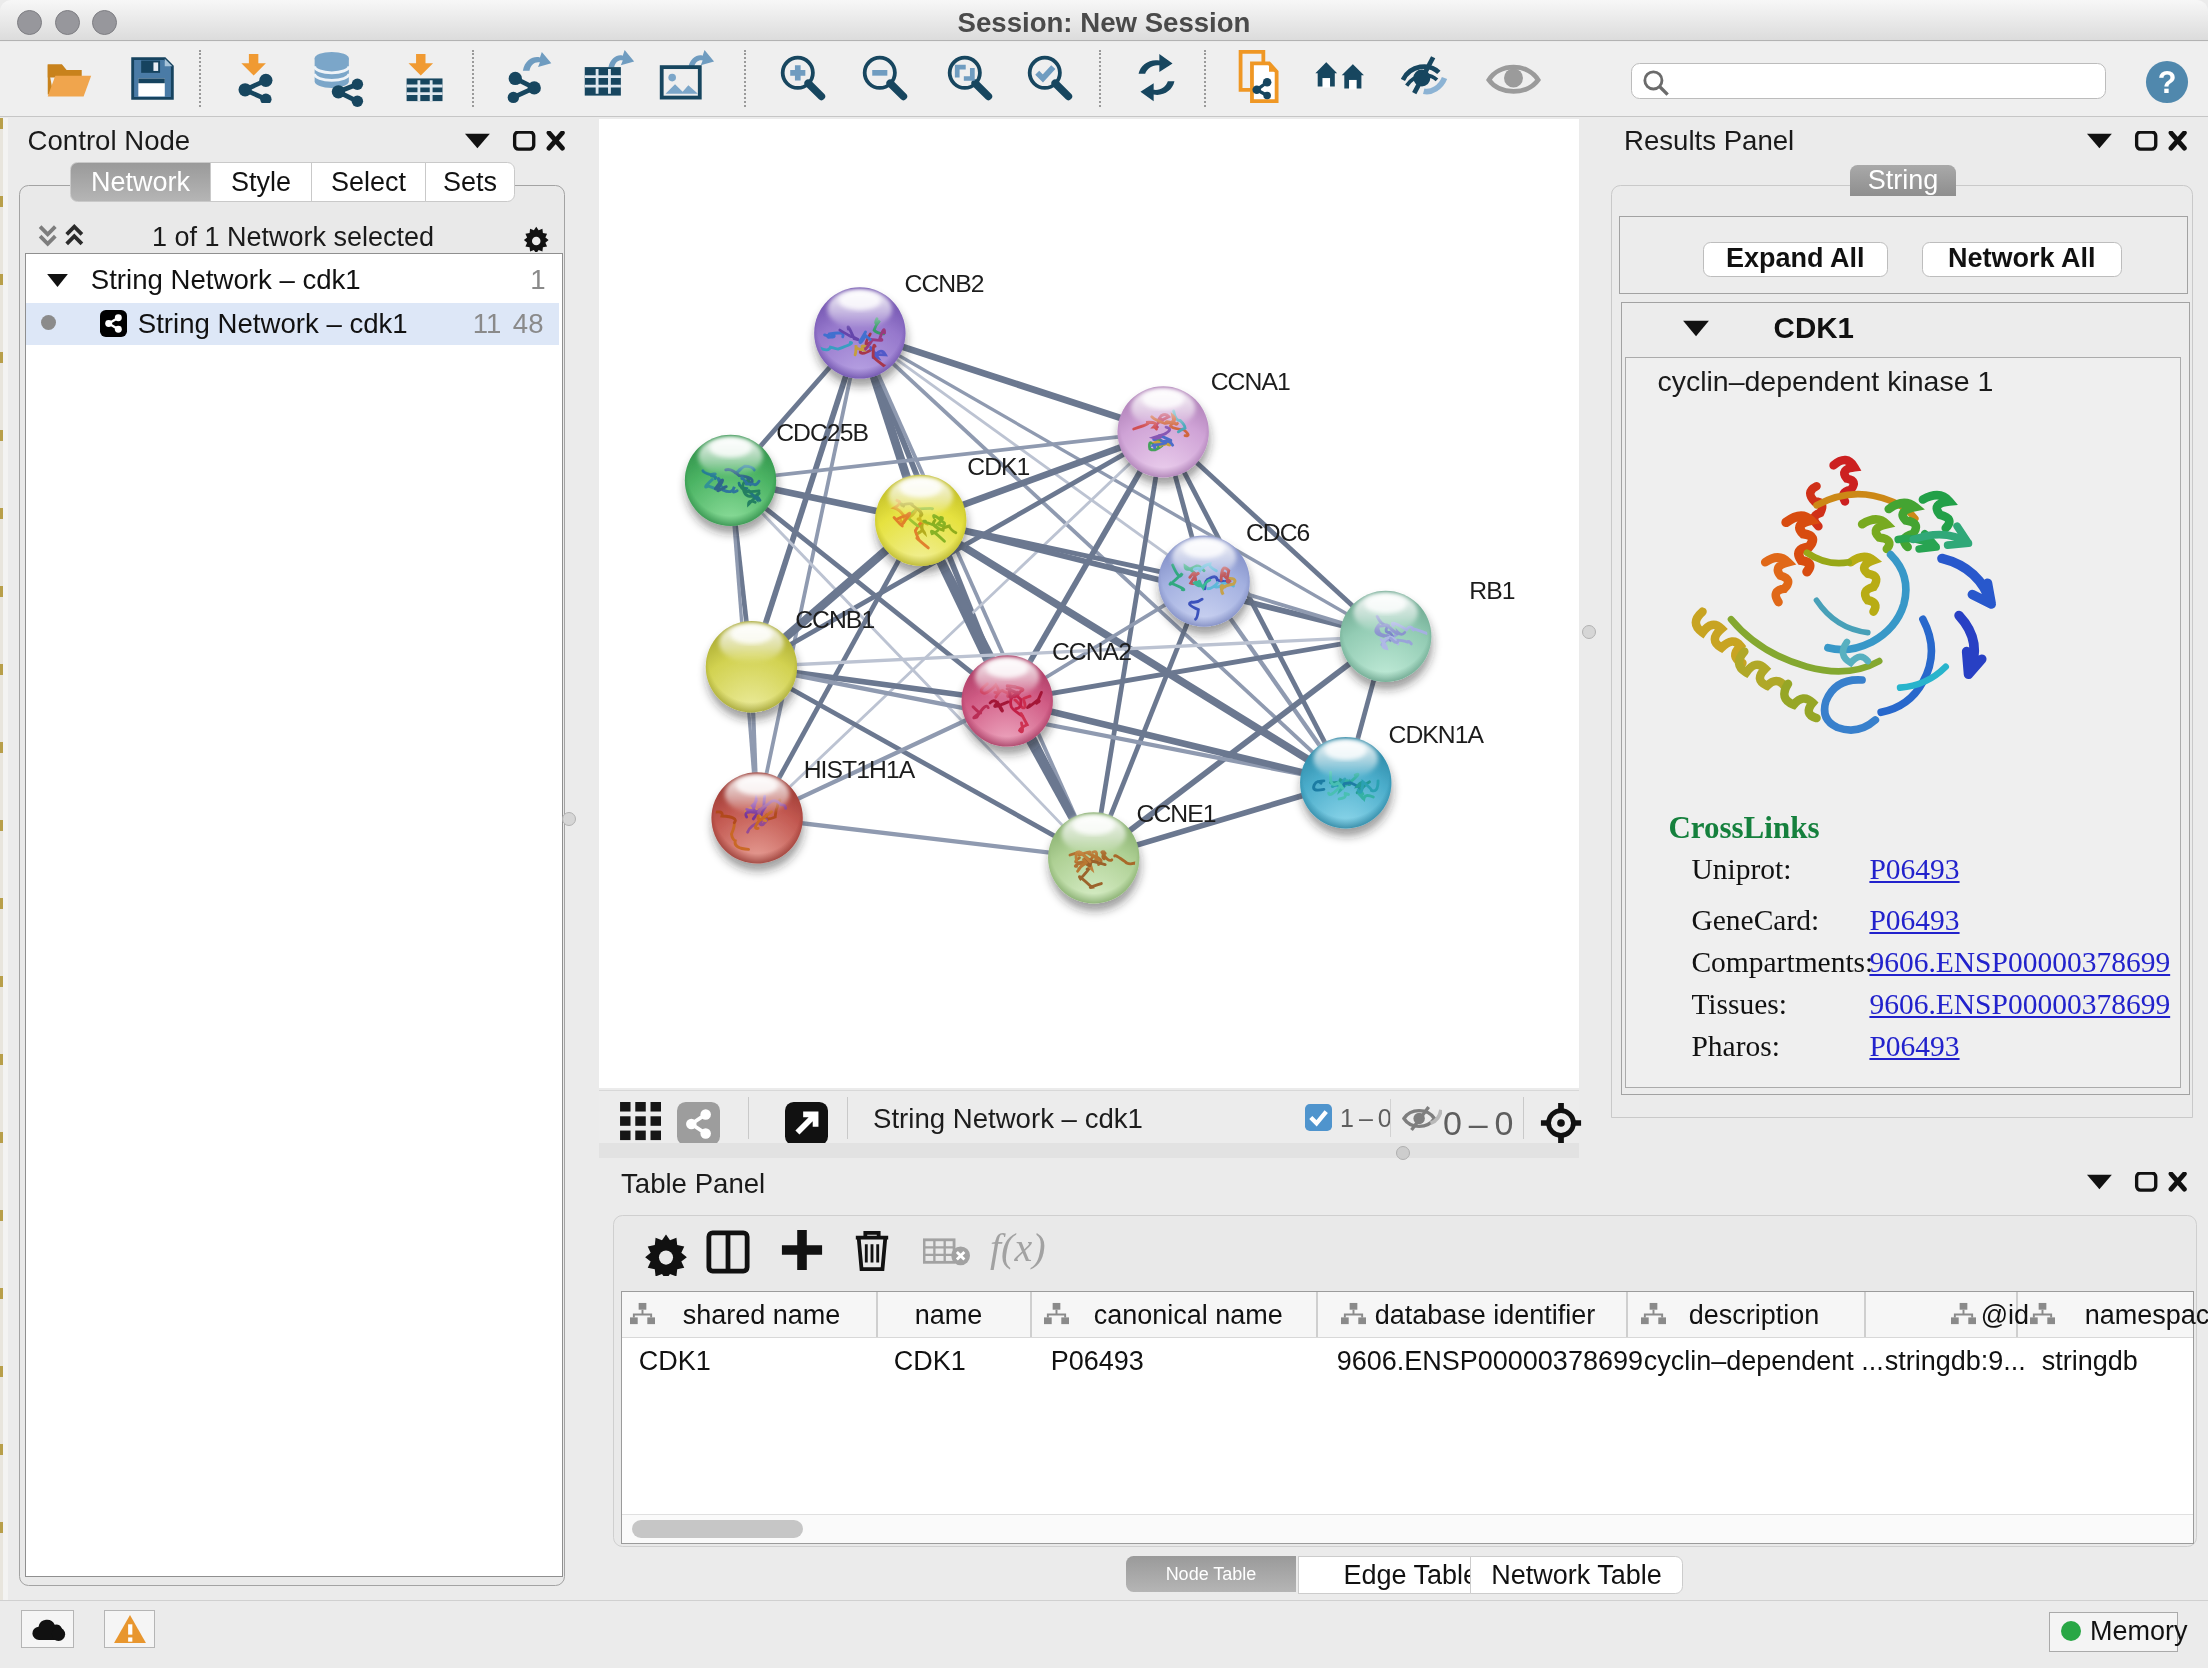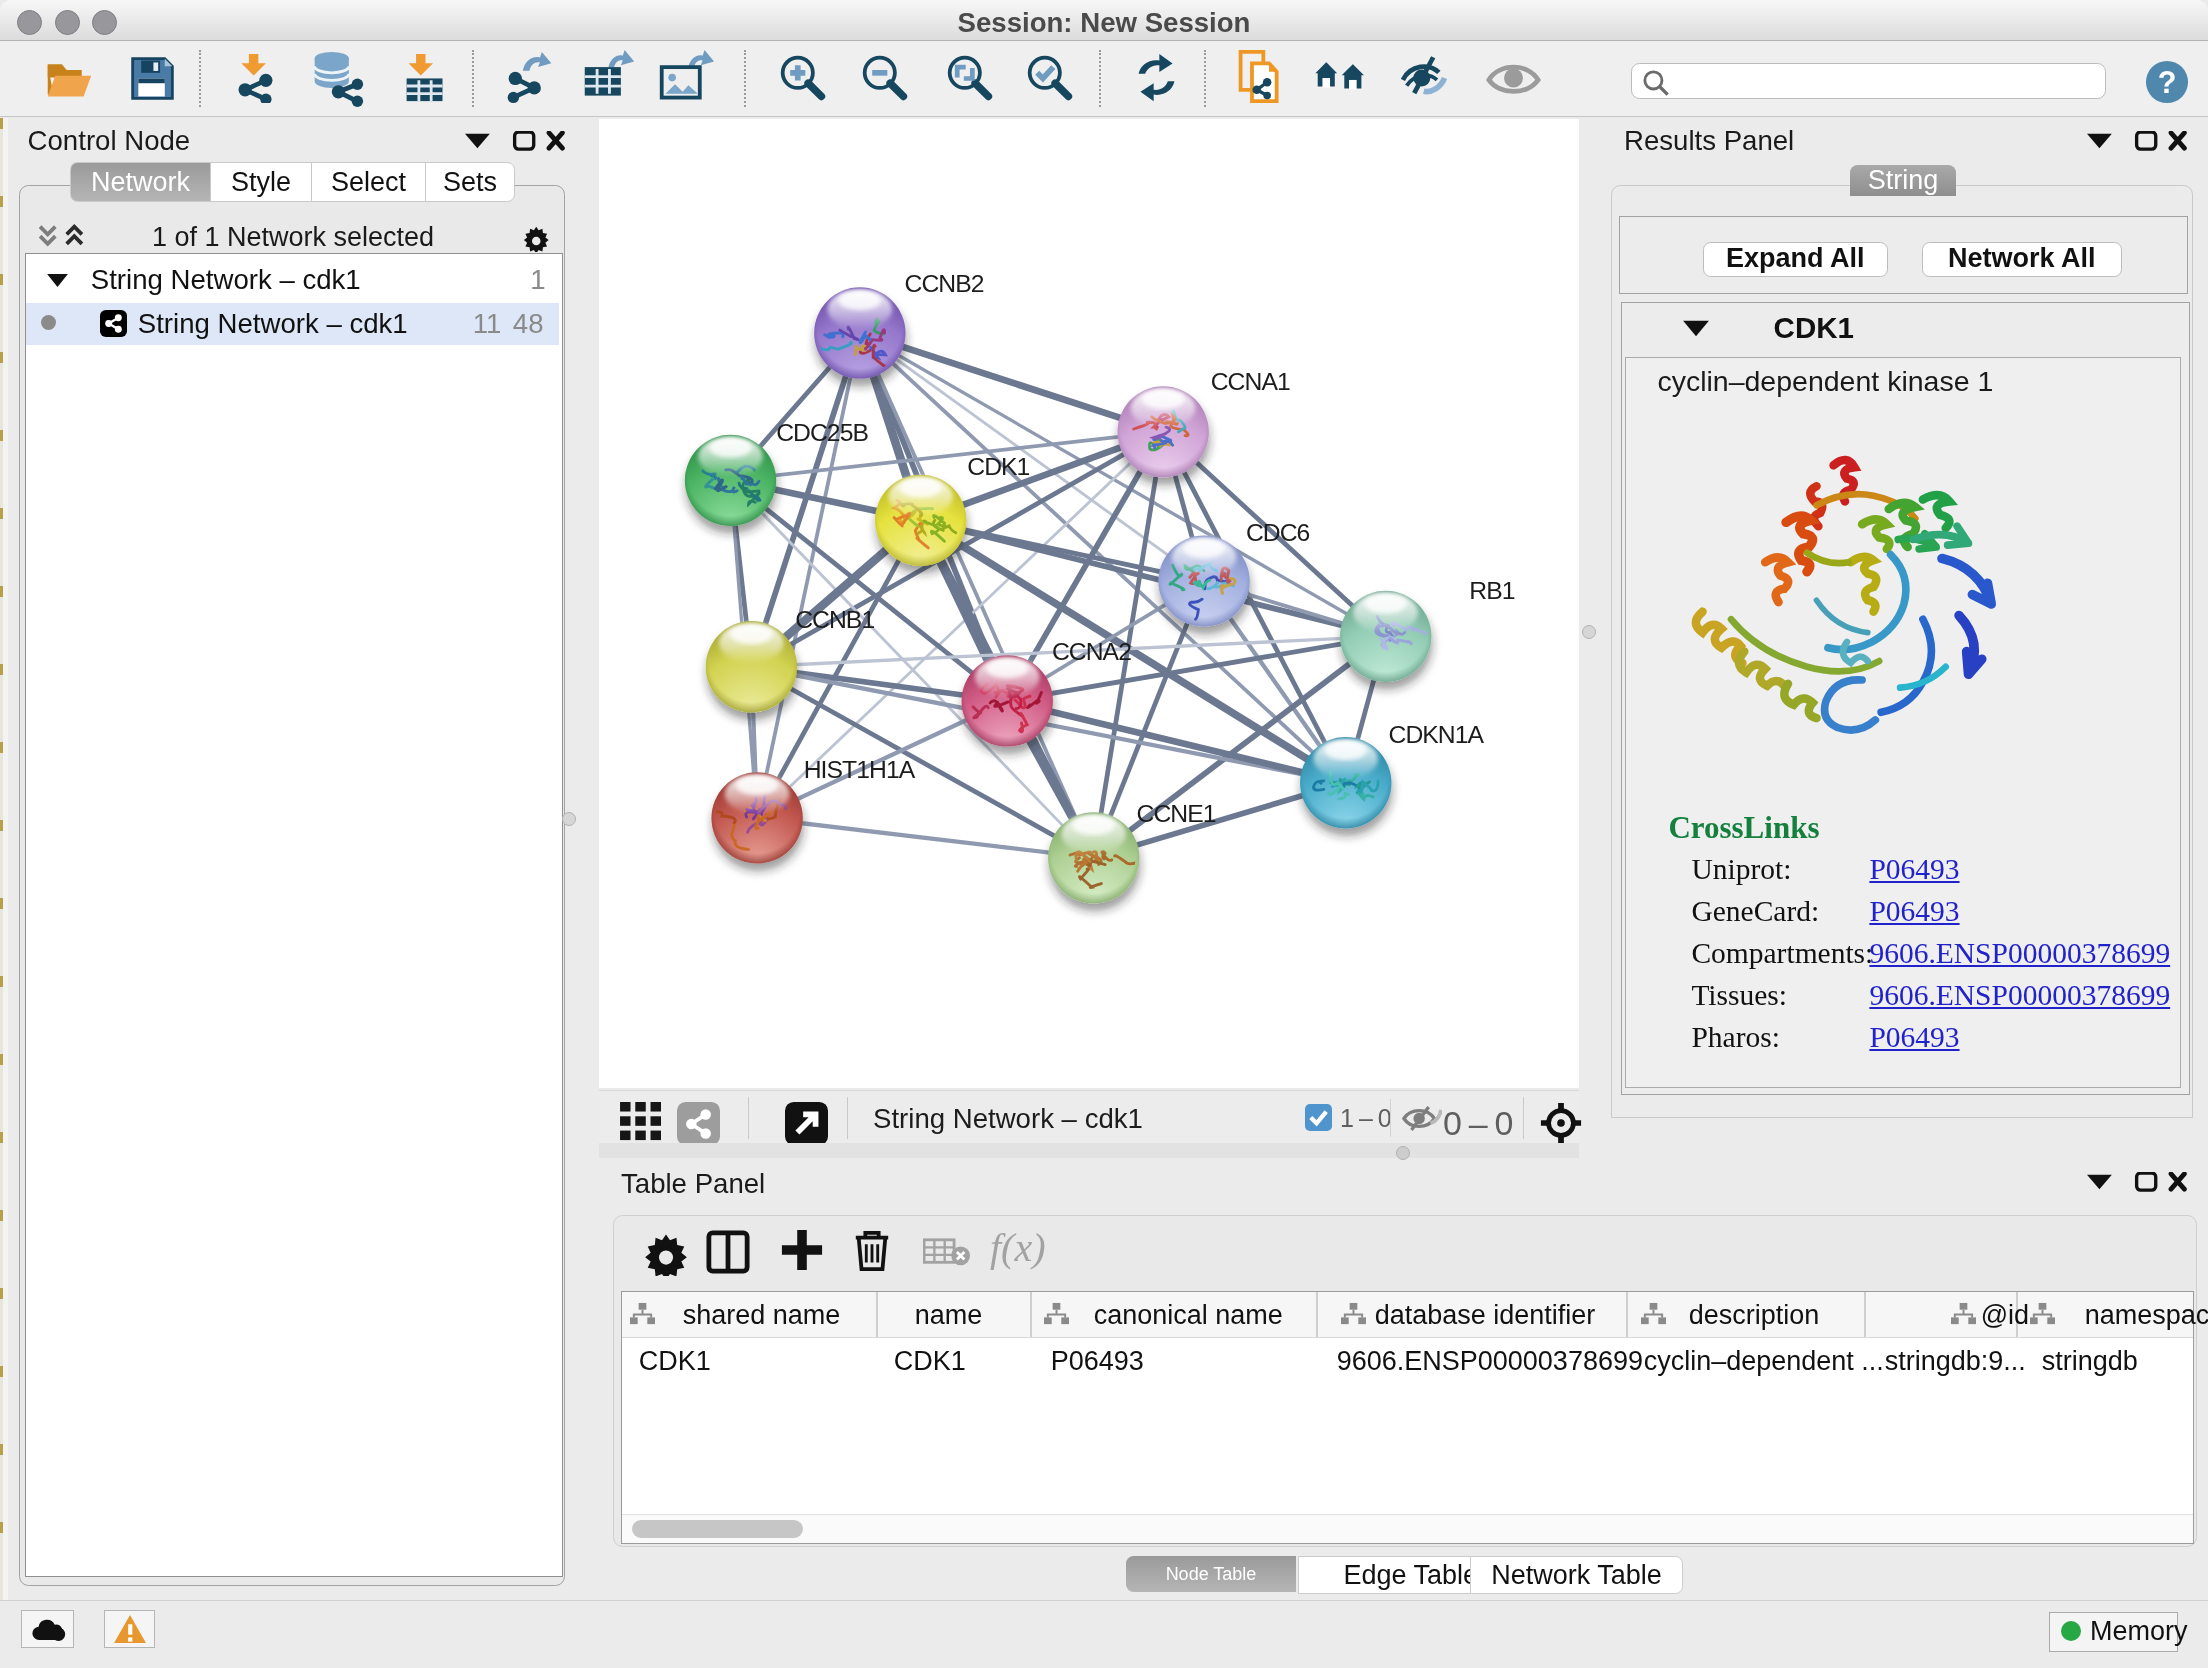--- a/index.html
+++ b/index.html
@@ -740,21 +740,21 @@
             <path d="M150 160 q20 30 54 34" stroke="#48a0b8" stroke-width="6"></path>
             <path d="M182 204 q-10 14 4 22 q10 -12 18 -2" stroke="#58b0c0" stroke-width="7"></path>
           </g>
         </svg>
         <div class="abs" style="left:42px;top:452px;font-size:31px;font-weight:bold;font-family:'Liberation Serif',serif;color:#15803d;">CrossLinks</div>
         <div class="abs" style="left:0;top:495px;width:540px;font-family:'Liberation Serif',serif;font-size:29.5px;color:#111;">
           <div style="position:relative;height:42px;">
               <span style="position:absolute;left:65px;">Uniprot:</span>
               <a style="position:absolute;left:243px;color:#2222cc;text-decoration:underline;">P06493</a>
             </div>
-          <div style="position:relative;height:42px;">
+          <div style="position:relative;height:42px;margin-top:9px;">
               <span style="position:absolute;left:65px;">GeneCard:</span>
               <a style="position:absolute;left:243px;color:#2222cc;text-decoration:underline;">P06493</a>
             </div>
           <div style="position:relative;height:42px;">
               <span style="position:absolute;left:65px;">Compartments:</span>
               <a style="position:absolute;left:243px;color:#2222cc;text-decoration:underline;">9606.ENSP00000378699</a>
             </div>
           <div style="position:relative;height:42px;">
               <span style="position:absolute;left:65px;">Tissues:</span>
               <a style="position:absolute;left:243px;color:#2222cc;text-decoration:underline;">9606.ENSP00000378699</a>

